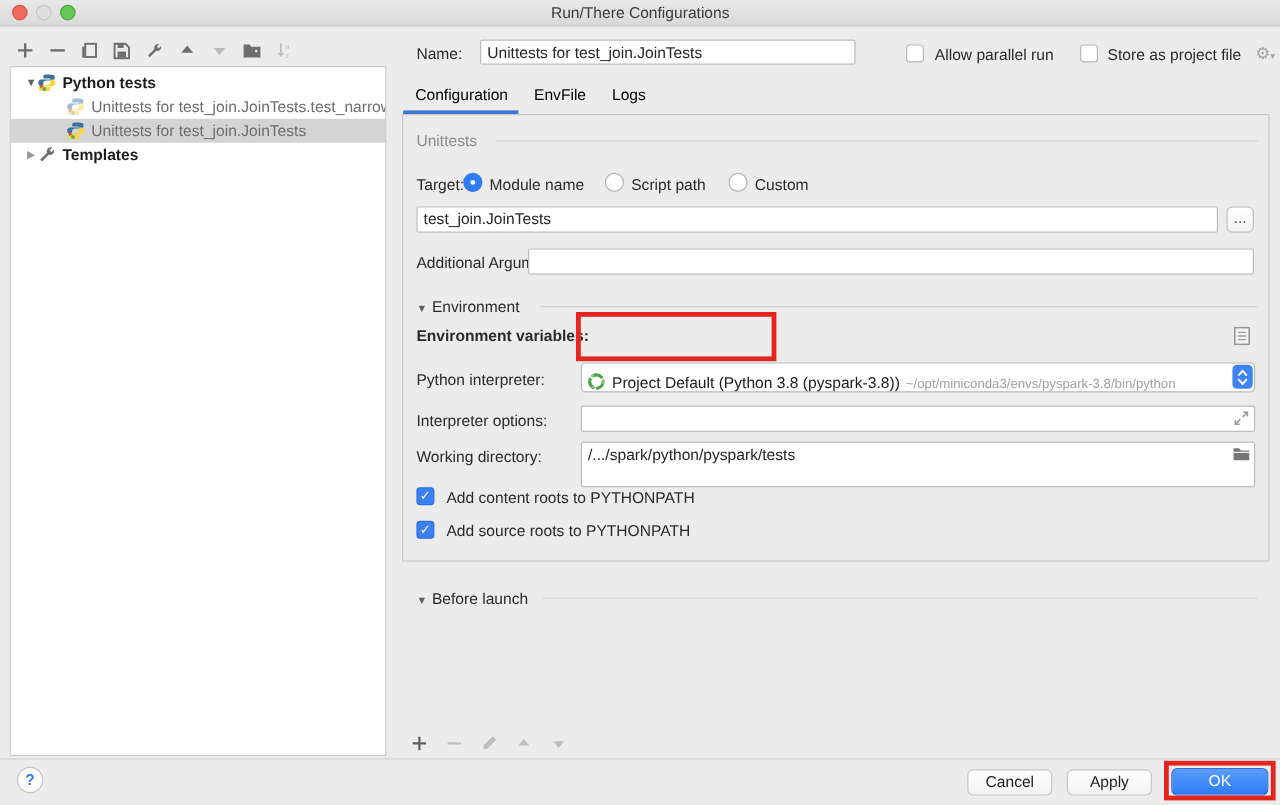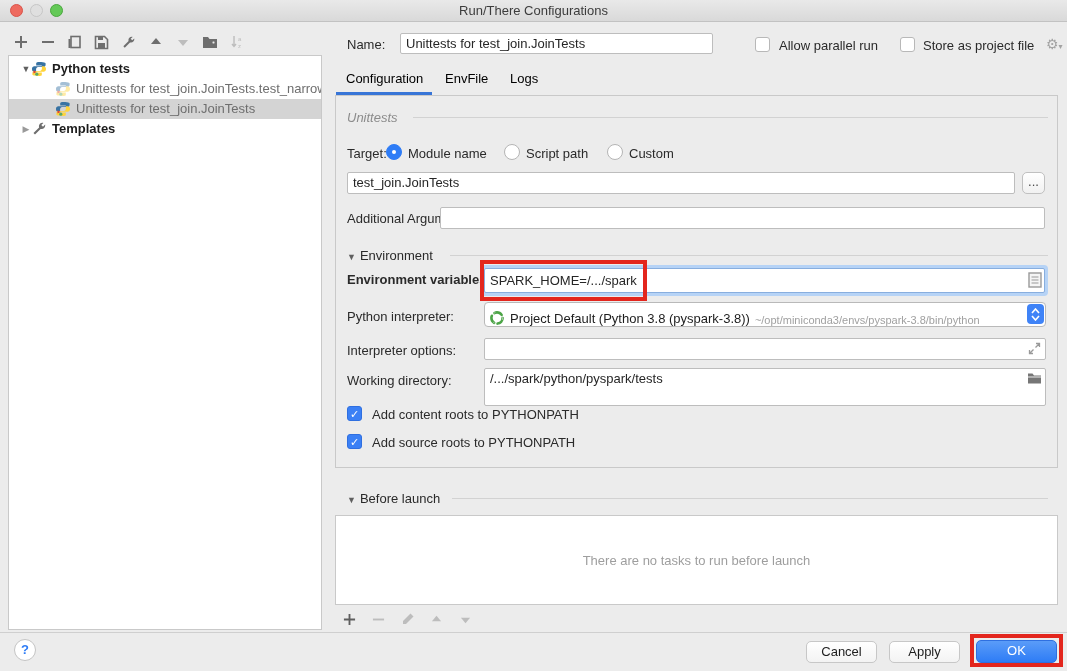--- a/index.html
+++ b/index.html
@@ -198,44 +198,41 @@
   <div class="lbl" style="left:923px; top:38px;">Store as project file</div>
   <div class="gear" style="left:1046px; top:36px;">⚙︎<span style="font-size:8px;color:#a3a3a3;">▾</span></div>
 
   <div class="tab" style="left:346px;">Configuration</div>
   <div class="tab" style="left:445px;">EnvFile</div>
   <div class="tab" style="left:510px;">Logs</div>
   <div class="tab-underline" style="left:336px; width:96px;"></div>
 
   <div class="pane"></div>
 
-  <div class="lbl group-label" style="left:347px; top:110px;font-style:italic;">Unittests</div>
+  <div class="lbl group-label" style="left:347px; top:110px;">Unittests</div>
   <div class="rule" style="left:413px; top:117px; width:635px;"></div>
 
   <div class="lbl" style="left:347px; top:146px;">Target:</div>
   <div class="radio on" style="left:386px; top:144px;"></div>
   <div class="lbl" style="left:408px; top:146px;">Module name</div>
   <div class="radio" style="left:504px; top:144px;"></div>
   <div class="lbl" style="left:526px; top:146px;">Script path</div>
   <div class="radio" style="left:607px; top:144px;"></div>
   <div class="lbl" style="left:629px; top:146px;">Custom</div>
 
   <div class="field" style="left:347px; top:172px; width:668px; height:22px;">test_join.JoinTests</div>
   <div class="browse-btn" style="left:1022px; top:172px;">...</div>
 
   <div class="lbl" style="left:347px; top:211px;">Additional Arguments:</div>
   <div class="field" style="left:440px; top:207px; width:605px; height:22px;"></div>
 
   <div class="sect-head" style="left:347px; top:248px;"><span class="sect-tri">▼</span><span>Environment</span></div>
   <div class="rule" style="left:450px; top:255px; width:598px;"></div>
 
   <div class="lbl" style="left:347px; top:272px;font-weight:bold;">Environment variables:</div>
-  <div class="focus-ring" style="left:481px; top:265px; width:567px; height:31px;">
-    <div class="inner">SPARK_HOME=/.../spark</div>
-  </div>
   <svg class="env-icon" style="position:absolute; left:1028px; top:272px;" width="14" height="16" viewBox="0 0 14 16">
     <rect x="1" y="1" width="12" height="14" fill="#f5f5f5" stroke="#9a9a9a" stroke-width="1.4"></rect>
     <path d="M3.5 5h7M3.5 8h7M3.5 11h7" stroke="#9a9a9a" stroke-width="1.2"></path>
   </svg>
 
   <div class="lbl" style="left:347px; top:309px;">Python interpreter:</div>
   <div class="combo" style="left:484px; top:302px; width:562px; height:25px;">
     <svg width="16" height="16" viewBox="0 0 16 16">
       <circle cx="8" cy="8" r="5.6" fill="none" stroke="#4ba446" stroke-width="2.6" stroke-dasharray="8 3.5" stroke-linecap="round"></circle>
       <circle cx="8" cy="8" r="5.6" fill="none" stroke="#a9cfa7" stroke-width="1" stroke-dasharray="2 9"></circle>
@@ -265,23 +262,20 @@
       <path d="M1 5h13" stroke="#ececec" stroke-width="1"></path>
   </svg>
 
   <div class="cb on" style="left:347px; top:406px;">✓</div>
   <div class="lbl" style="left:372px; top:407px;">Add content roots to PYTHONPATH</div>
   <div class="cb on" style="left:347px; top:434px;">✓</div>
   <div class="lbl" style="left:372px; top:435px;">Add source roots to PYTHONPATH</div>
 
   <div class="sect-head" style="left:347px; top:491px;"><span class="sect-tri">▼</span><span>Before launch</span></div>
   <div class="rule" style="left:452px; top:498px; width:596px;"></div>
-  <div class="bl-box">
-    <span class="empty">There are no tasks to run before launch</span>
-  </div>
   <div class="bl-toolbar">
     <div class="tbi" style="color:#5f5f5f;">
       <svg width="13" height="13" viewBox="0 0 14 14">
           <path d="M6 1h2v5h5v2H8v5H6V8H1V6h5z" fill="currentColor"></path>
         </svg>
     </div>
     <div class="tbi dis">
       <svg width="13" height="13" viewBox="0 0 14 14">
           <rect x="1" y="6" width="12" height="2" fill="currentColor"></rect>
         </svg>

